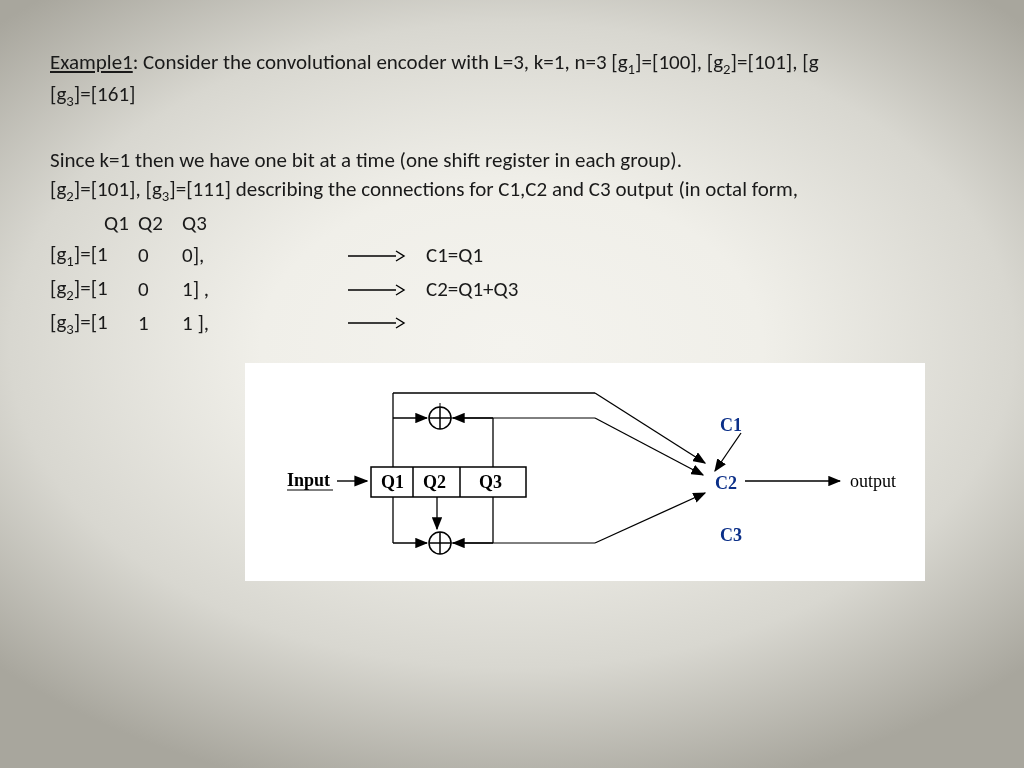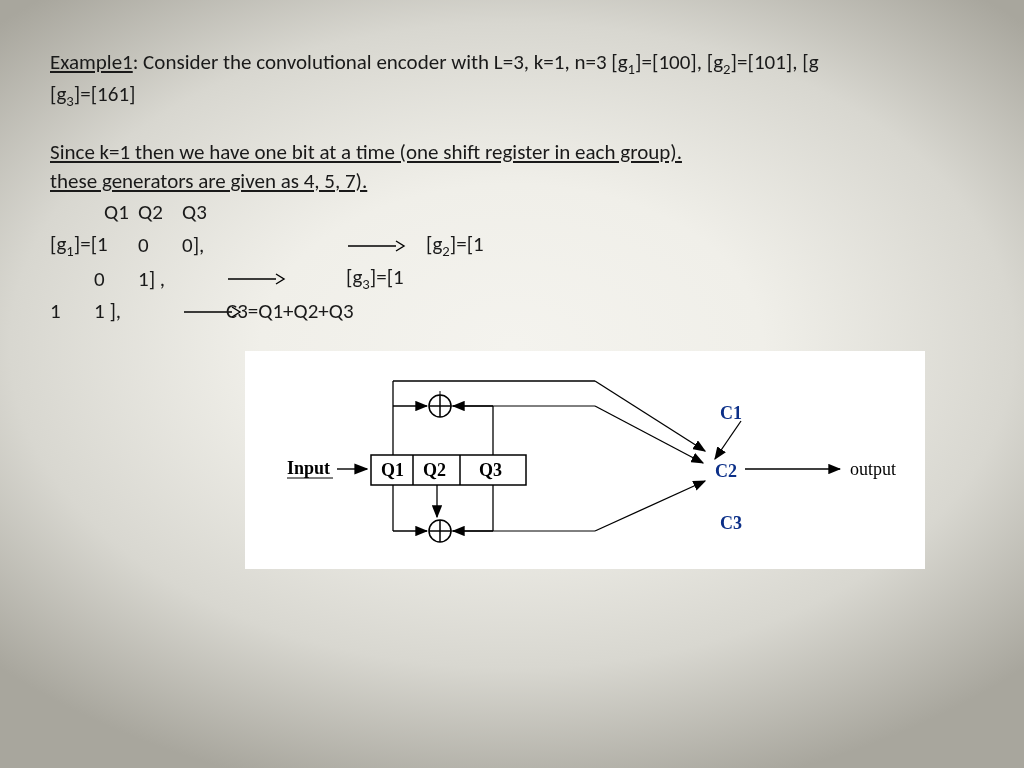--- a/index.html
+++ b/index.html
@@ -23,22 +23,21 @@
     margin-bottom: 4px;
   }
   .underline {
     text-decoration: underline;
   }
   sub {
     font-size: 0.7em;
     vertical-align: sub;
   }
   .para2 {
-    margin-top: 26px;
-    text-decoration: underline;
+    margin-top: 34px;
   }
   .gtable {
     margin-top: 2px;
     display: grid;
     grid-template-columns: 44px 44px 44px 44px 120px 80px 220px;
     row-gap: 2px;
     align-items: center;
   }
   .gtable .hdr {
     font-size: 21px;
@@ -57,21 +56,21 @@
 <body>
 
 <div class="slide">
 
   <div class="title-line">
     <span class="underline">Example1</span><span>: Consider the convolutional encoder with L=3, k=1, n=3 [g</span><sub>1</sub><span>]=[100], [g</span><sub>2</sub><span>]=[101], [g</span><br><span>[g</span><sub>3</sub><span>]=[161]</span>
   </div>
 
   <div class="para2">
     <div>Since k=1 then we have one bit at a time (one shift register in each group).</div>
-    <div>these generators are given as 4, 5, 7).</div>
+    <div><span>[g</span><sub>2</sub><span>]=[101], [g</span><sub>3</sub><span>]=[111] describing the connections for C1,C2 and C3 output (in octal form,</span></div>
   </div>
 
   <div class="gtable">
     <div></div>
     <div class="hdr" style="padding-left:10px">Q1</div>
     <div class="hdr">Q2</div>
     <div class="hdr">Q3</div>
     <div></div>
       <div></div>
       <div></div>
@@ -80,43 +79,44 @@
       <div style="padding-left: 20px;"></div>
       <div>0</div>
       <div>0],</div>
       <div></div>
       <div class="arrow-cell">
         <svg width="60" height="16">
           <line x1="2" y1="8" x2="50" y2="8" stroke="#000" stroke-width="1.4"></line>
           <path d="M50,3 L58,8 L50,13" fill="none" stroke="#000" stroke-width="1.4"></path>
         </svg>
       </div>
+      <div>C1=Q1</div>
       <div style="white-space: nowrap;">[g<sub>2</sub>]=[1</div>
       <div style="padding-left: 20px;"></div>
       <div>0</div>
       <div>1] ,</div>
       <div></div>
       <div class="arrow-cell">
         <svg width="60" height="16">
           <line x1="2" y1="8" x2="50" y2="8" stroke="#000" stroke-width="1.4"></line>
           <path d="M50,3 L58,8 L50,13" fill="none" stroke="#000" stroke-width="1.4"></path>
         </svg>
       </div>
+      <div>C2=Q1+Q3</div>
       <div style="white-space: nowrap;">[g<sub>3</sub>]=[1</div>
       <div style="padding-left: 20px;"></div>
       <div>1</div>
       <div>1 ],</div>
       <div></div>
       <div class="arrow-cell">
         <svg width="60" height="16">
           <line x1="2" y1="8" x2="50" y2="8" stroke="#000" stroke-width="1.4"></line>
           <path d="M50,3 L58,8 L50,13" fill="none" stroke="#000" stroke-width="1.4"></path>
         </svg>
       </div>
-      <div> C3=Q1+Q2+Q3</div>
     </div>
 
   <div class="diagram-wrap">
     <svg width="680" height="218" viewBox="0 0 680 218">
       <defs>
         <marker id="ah" markerWidth="10" markerHeight="8" refX="9" refY="4" orient="auto">
           <path d="M0,0 L10,4 L0,8 Z" fill="#000"></path>
         </marker>
       </defs>
 

